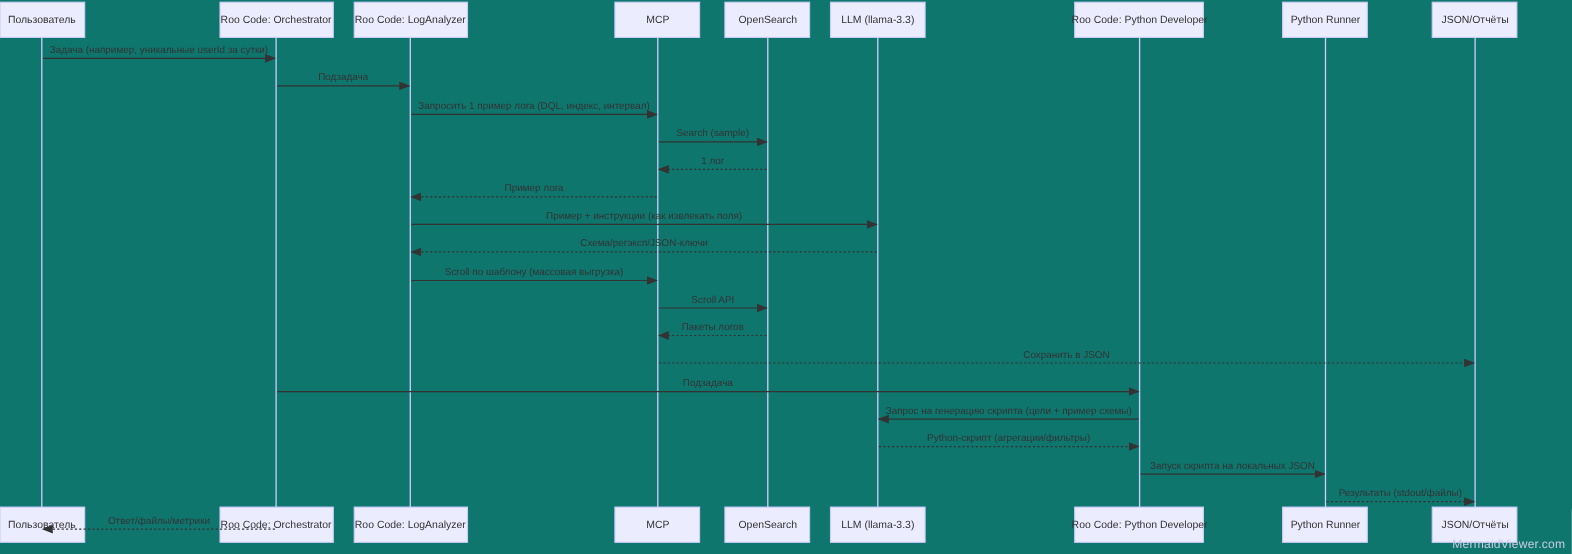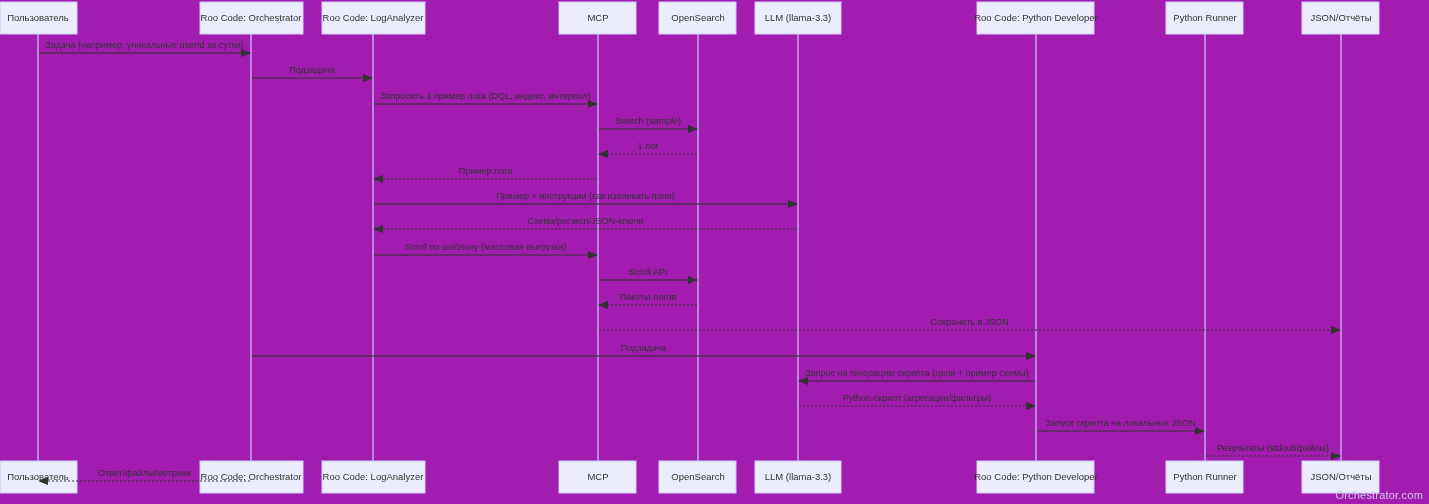--- a/index.html
+++ b/index.html
@@ -9,21 +9,21 @@
   }
   body {
     font-family: "Liberation Sans", sans-serif;
     -webkit-font-smoothing: antialiased;
   }
   #diagram {
     position: relative;
     width: 1429px;
     height: 504px;
     overflow: hidden;
-    background: #a21caf;
+    background: #0f766e;
   }
   svg#seq {
     position: absolute;
     top: 0;
     left: 0;
     width: 1429px;
     height: 504px;
     display: block;
   }
   .actor-box {
@@ -237,14 +237,14 @@
           <line x1="1206" y1="456" x2="1340" y2="456" class="msg-line dotted" marker-end="url(#arrowFilled)"></line>
           <text x="1273" y="451" class="msg-label">Результаты (stdout/файлы)</text>
         </g>
         <g>
           <line x1="250" y1="481" x2="39" y2="481" class="msg-line dotted" marker-end="url(#arrowFilled)"></line>
           <text x="144.5" y="476" class="msg-label">Ответ/файлы/метрики</text>
         </g>
       </g>
   </svg>
 
-  <div class="watermark">Orchestrator.com</div>
+  <div class="watermark">MermaidViewer.com</div>
 </div>
 
 </body></html>

